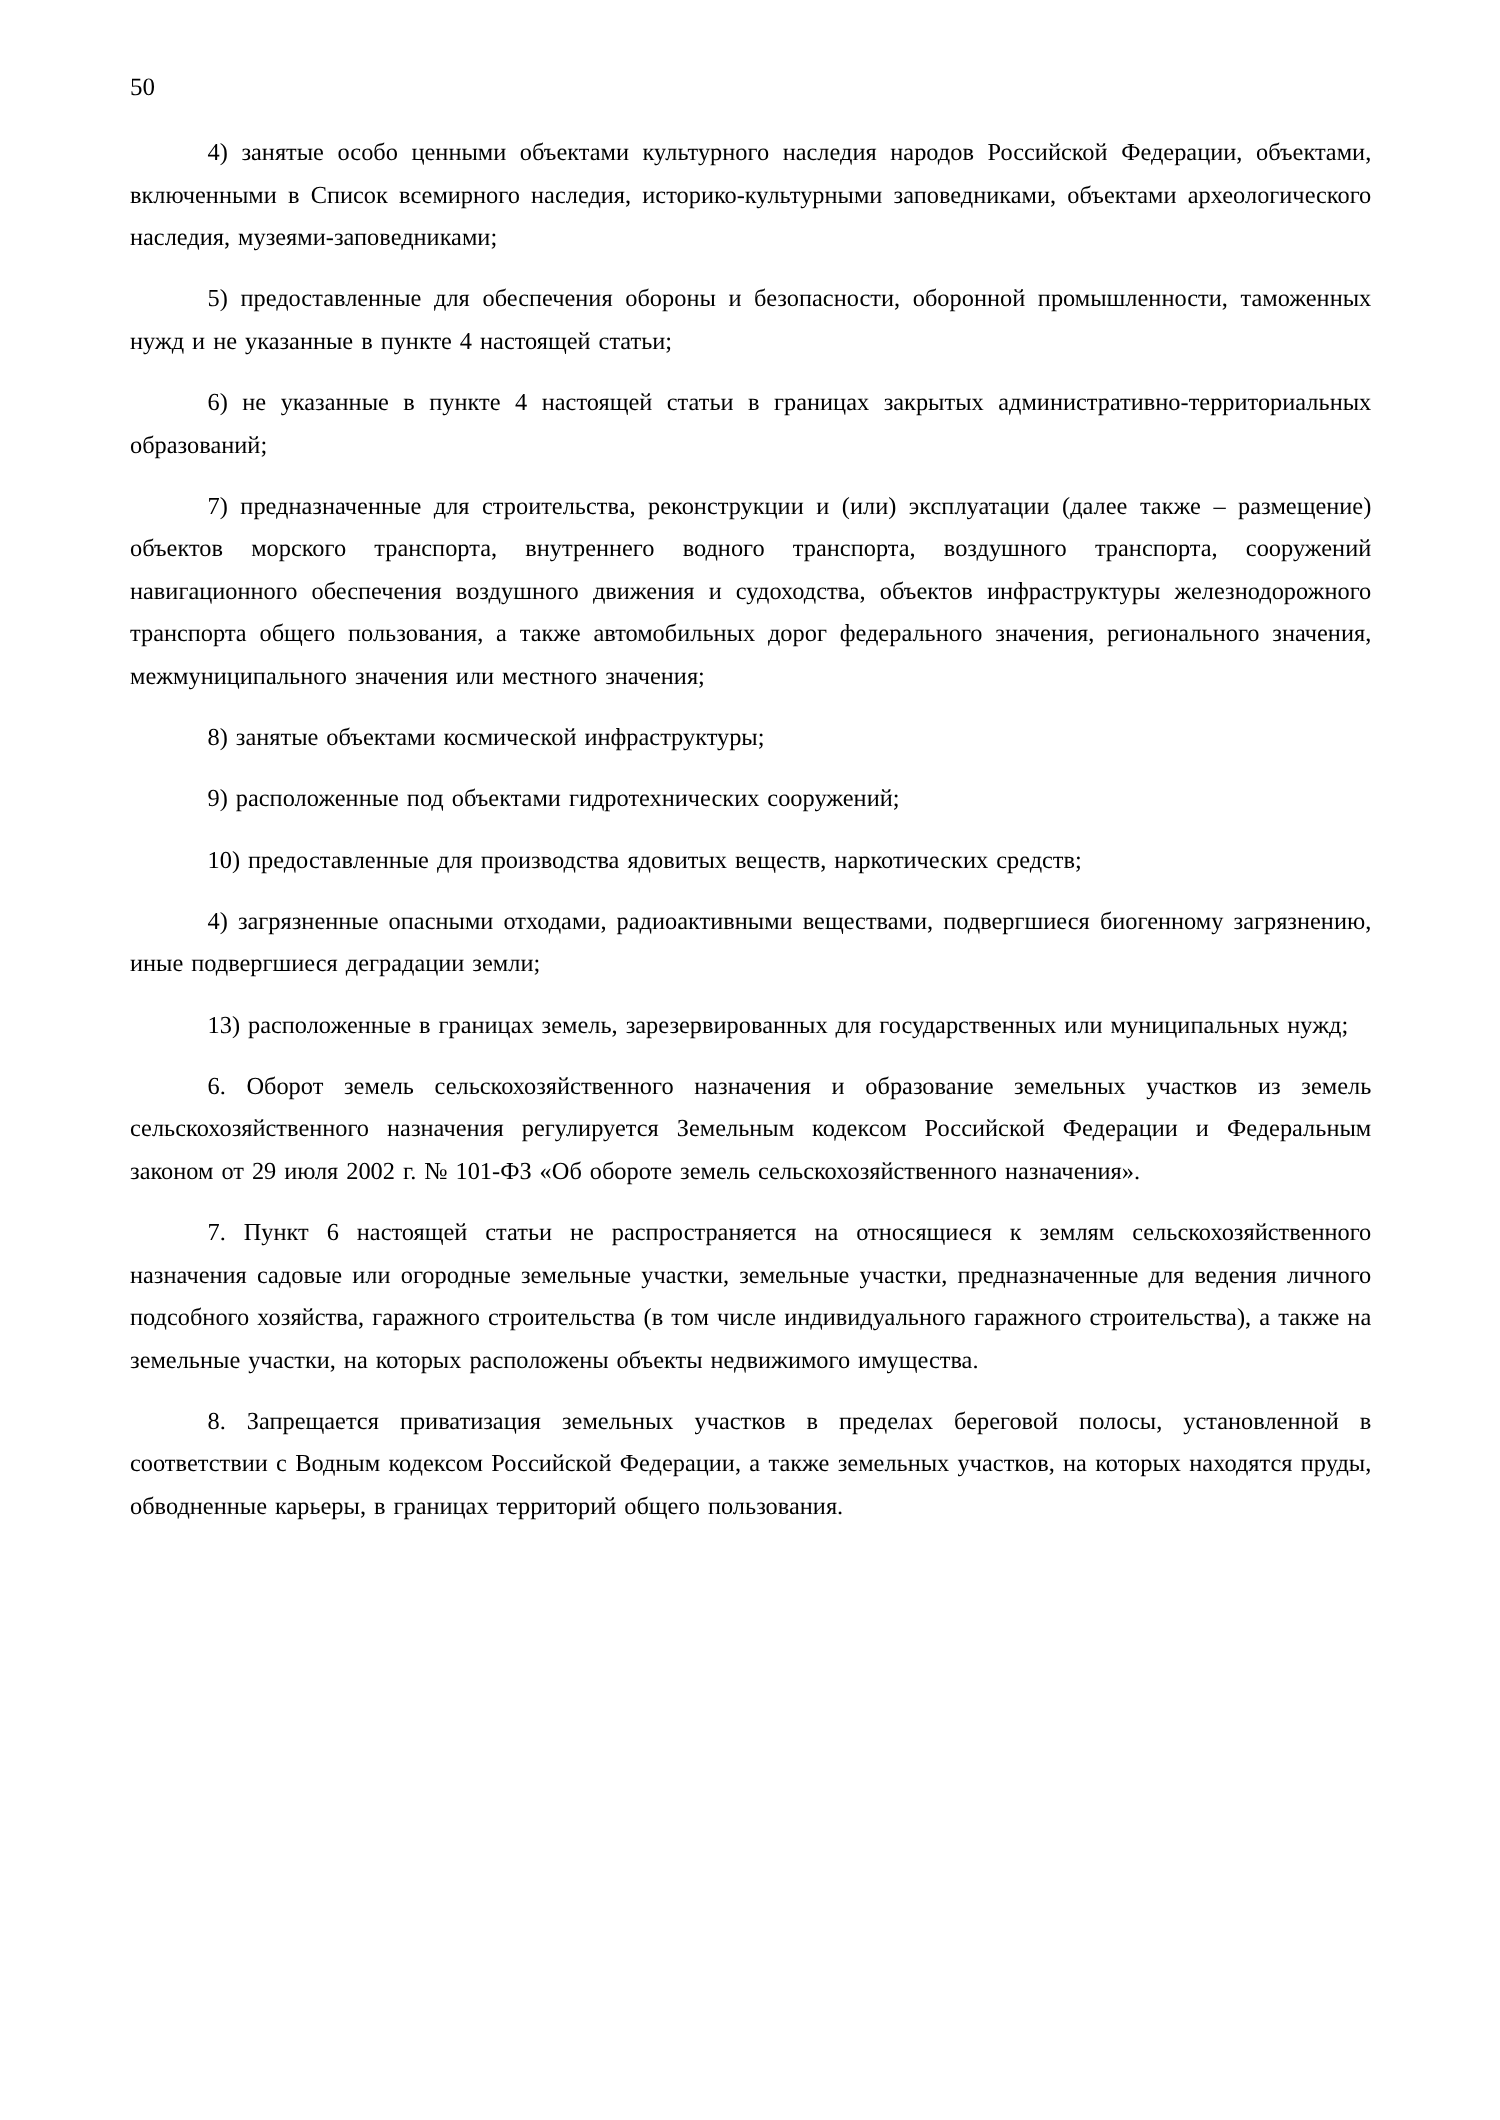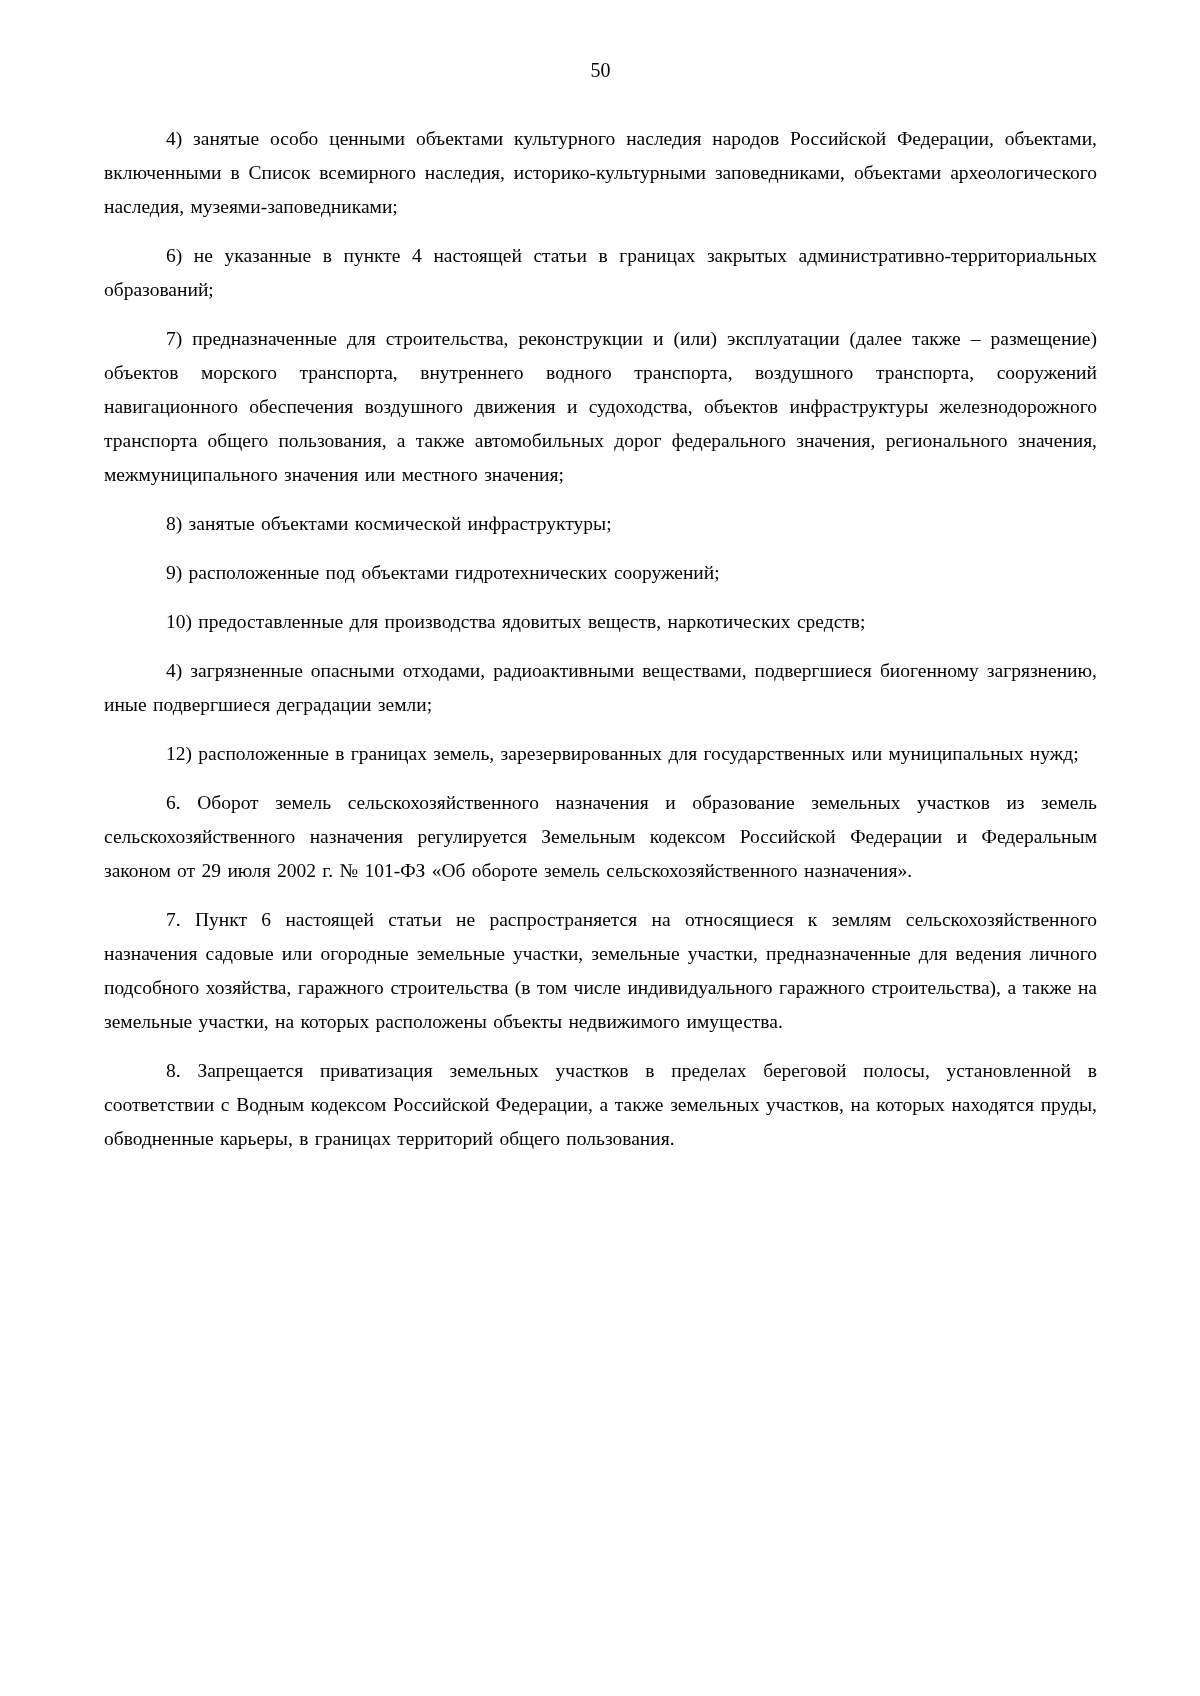--- a/index.html
+++ b/index.html
@@ -15,24 +15,23 @@
     overflow: hidden;
   }
   .page {
     box-sizing: border-box;
     width: 1200px;
     height: 1696px;
     padding: 58px 103px 40px 104px;
     background: #ffffff;
   }
   .page-number {
-    text-align: center;
     font-size: 20px;
     line-height: 24px;
-    margin: 0 0 40px 0;
+    margin: 0 0 24px 0;
   }
   .doc-body {
     width: 100%;
   }
   .doc-paragraph {
     font-size: 19.5px;
     line-height: 34px;
     text-align: justify;
     text-indent: 62px;
     margin: 0 0 15px 0;
@@ -40,24 +39,25 @@
   }
 </style>
 </head>
 <body>
 
 <div class="page">
   <div class="page-number">50</div>
 
   <div class="doc-body">
     <p class="doc-paragraph">4) занятые особо ценными объектами культурного наследия народов Российской Федерации, объектами, включенными в Список всемирного наследия, историко-культурными заповедниками, объектами археологического наследия, музеями-заповедниками;</p>
+    <p class="doc-paragraph">5) предоставленные для обеспечения обороны и безопасности, оборонной промышленности, таможенных нужд и не указанные в пункте 4 настоящей статьи;</p>
     <p class="doc-paragraph">6) не указанные в пункте 4 настоящей статьи в границах закрытых административно-территориальных образований;</p>
     <p class="doc-paragraph">7) предназначенные для строительства, реконструкции и (или) эксплуатации (далее также – размещение) объектов морского транспорта, внутреннего водного транспорта, воздушного транспорта, сооружений навигационного обеспечения воздушного движения и судоходства, объектов инфраструктуры железнодорожного транспорта общего пользования, а также автомобильных дорог федерального значения, регионального значения, межмуниципального значения или местного значения;</p>
     <p class="doc-paragraph">8) занятые объектами космической инфраструктуры;</p>
     <p class="doc-paragraph">9) расположенные под объектами гидротехнических сооружений;</p>
     <p class="doc-paragraph">10) предоставленные для производства ядовитых веществ, наркотических средств;</p>
     <p class="doc-paragraph">4) загрязненные опасными отходами, радиоактивными веществами, подвергшиеся биогенному загрязнению, иные подвергшиеся деградации земли;</p>
-    <p class="doc-paragraph">12) расположенные в границах земель, зарезервированных для государственных или муниципальных нужд;</p>
+    <p class="doc-paragraph">13) расположенные в границах земель, зарезервированных для государственных или муниципальных нужд;</p>
     <p class="doc-paragraph">6. Оборот земель сельскохозяйственного назначения и образование земельных участков из земель сельскохозяйственного назначения регулируется Земельным кодексом Российской Федерации и Федеральным законом от 29 июля 2002 г. № 101-ФЗ «Об обороте земель сельскохозяйственного назначения».</p>
     <p class="doc-paragraph">7. Пункт 6 настоящей статьи не распространяется на относящиеся к землям сельскохозяйственного назначения садовые или огородные земельные участки, земельные участки, предназначенные для ведения личного подсобного хозяйства, гаражного строительства (в том числе индивидуального гаражного строительства), а также на земельные участки, на которых расположены объекты недвижимого имущества.</p>
     <p class="doc-paragraph">8. Запрещается приватизация земельных участков в пределах береговой полосы, установленной в соответствии с Водным кодексом Российской Федерации, а также земельных участков, на которых находятся пруды, обводненные карьеры, в границах территорий общего пользования.</p>
   </div>
 </div>
 
 </body></html>

